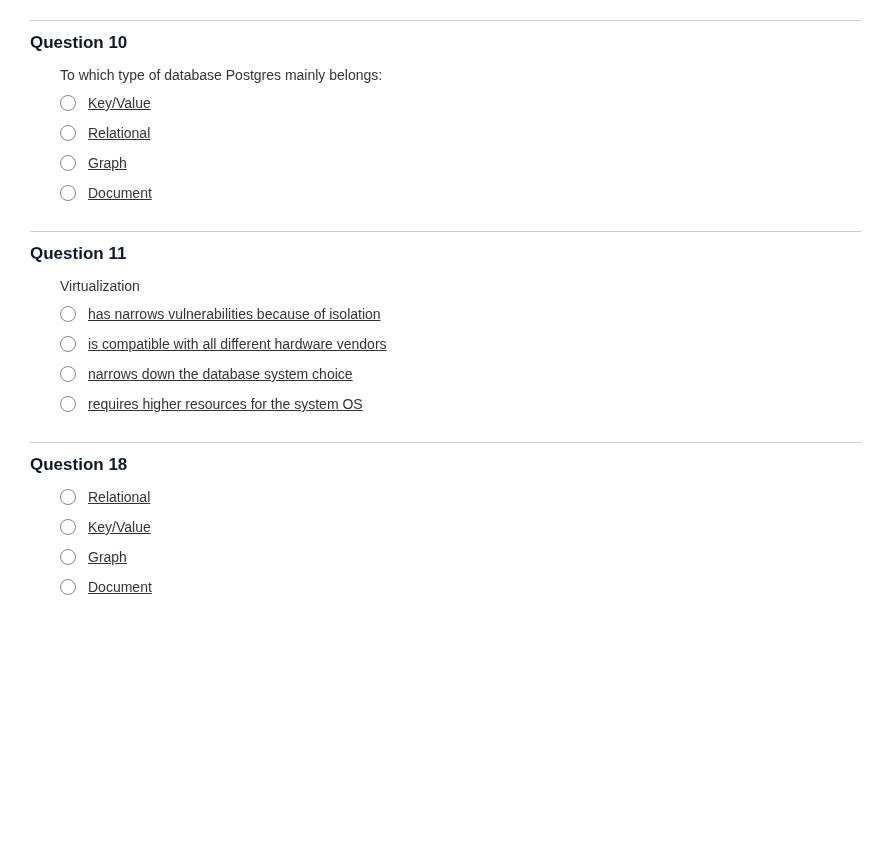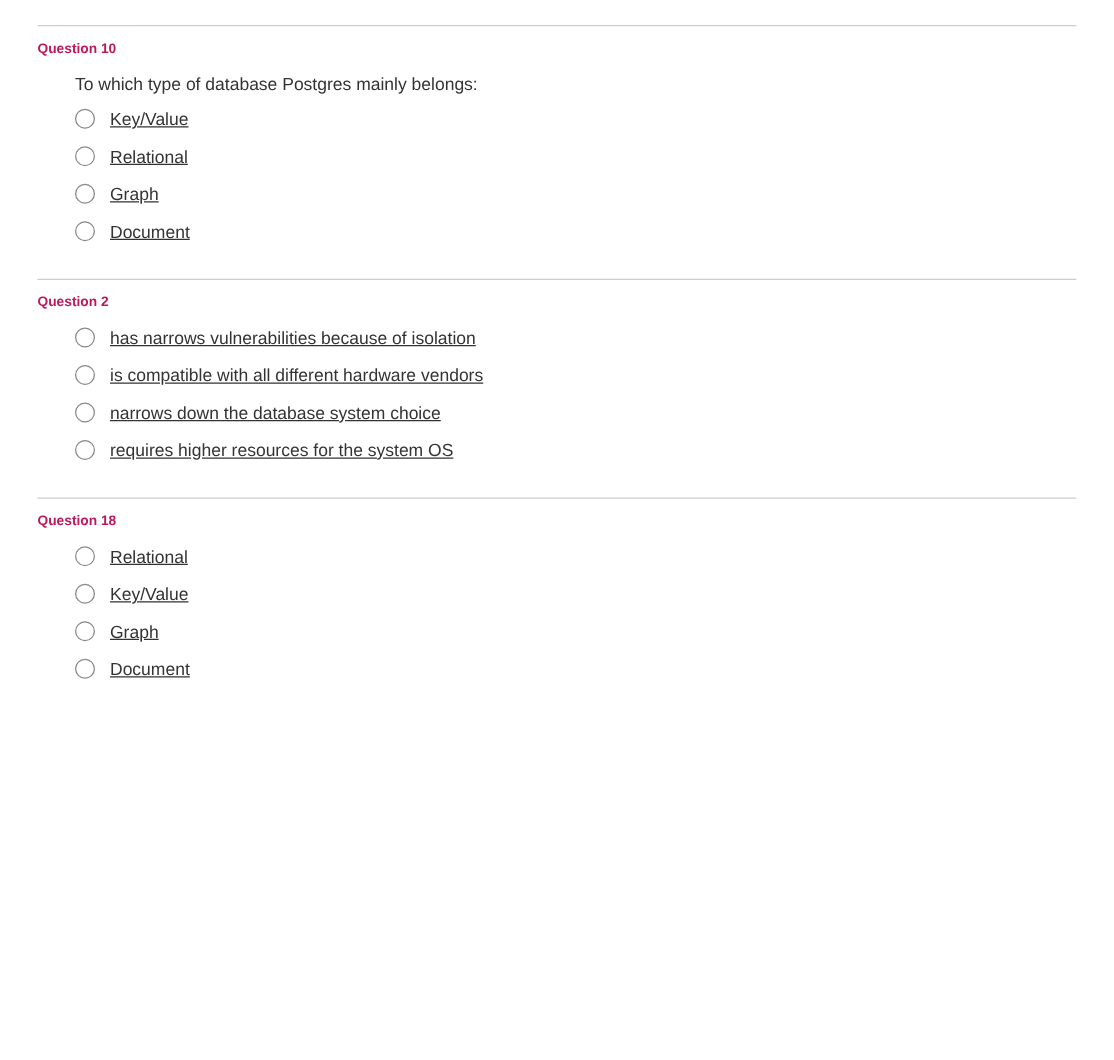--- a/index.html
+++ b/index.html
@@ -29,22 +29,22 @@
     .question-header {
       display: flex;
       align-items: center;
       border-top: 1px solid #ccc;
       padding-top: 12px;
       margin-bottom: 14px;
     }
 
     .question-title {
       font-weight: bold;
-      font-size: 11px;
-      color: #be185d;
+      font-size: 17px;
+      color: #0f172a;
     }
 
     .question-body {
       padding-left: 30px;
     }
 
     .question-text {
       font-size: 14px;
       color: #333;
       margin-bottom: 12px;
@@ -111,23 +111,24 @@
           </li>
           <li class="option-item">
             <span class="radio-circle"></span>
             <span class="option-label">Document</span>
           </li>
         </ul>
       </div>
     </div>
     <div class="question-block">
       <div class="question-header">
-        <span class="question-title">Question 2</span>
+        <span class="question-title">Question 11</span>
       </div>
       <div class="question-body">
+        <div class="question-stem-label">Virtualization</div>
         <ul class="option-list">
           <li class="option-item">
             <span class="radio-circle"></span>
             <span class="option-label">has narrows vulnerabilities because of isolation</span>
           </li>
           <li class="option-item">
             <span class="radio-circle"></span>
             <span class="option-label">is compatible with all different hardware vendors</span>
           </li>
           <li class="option-item">

